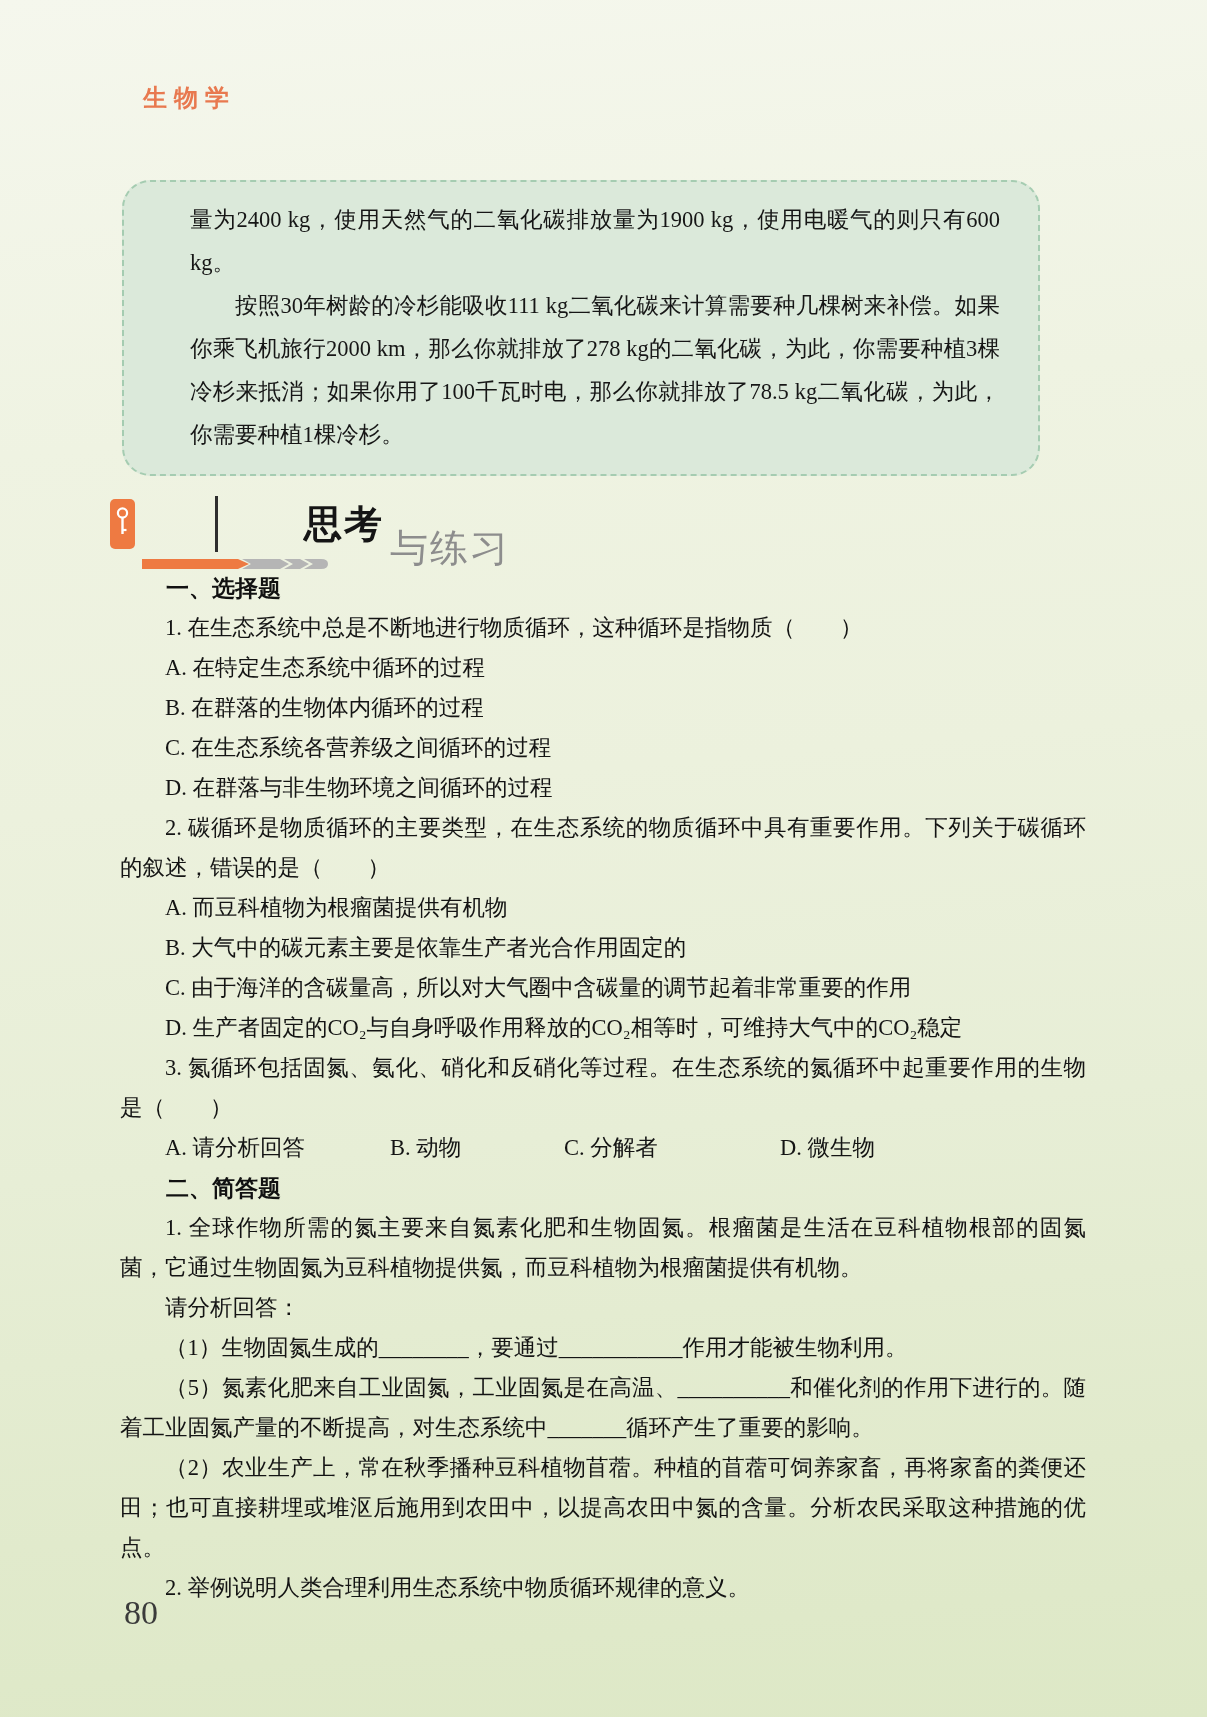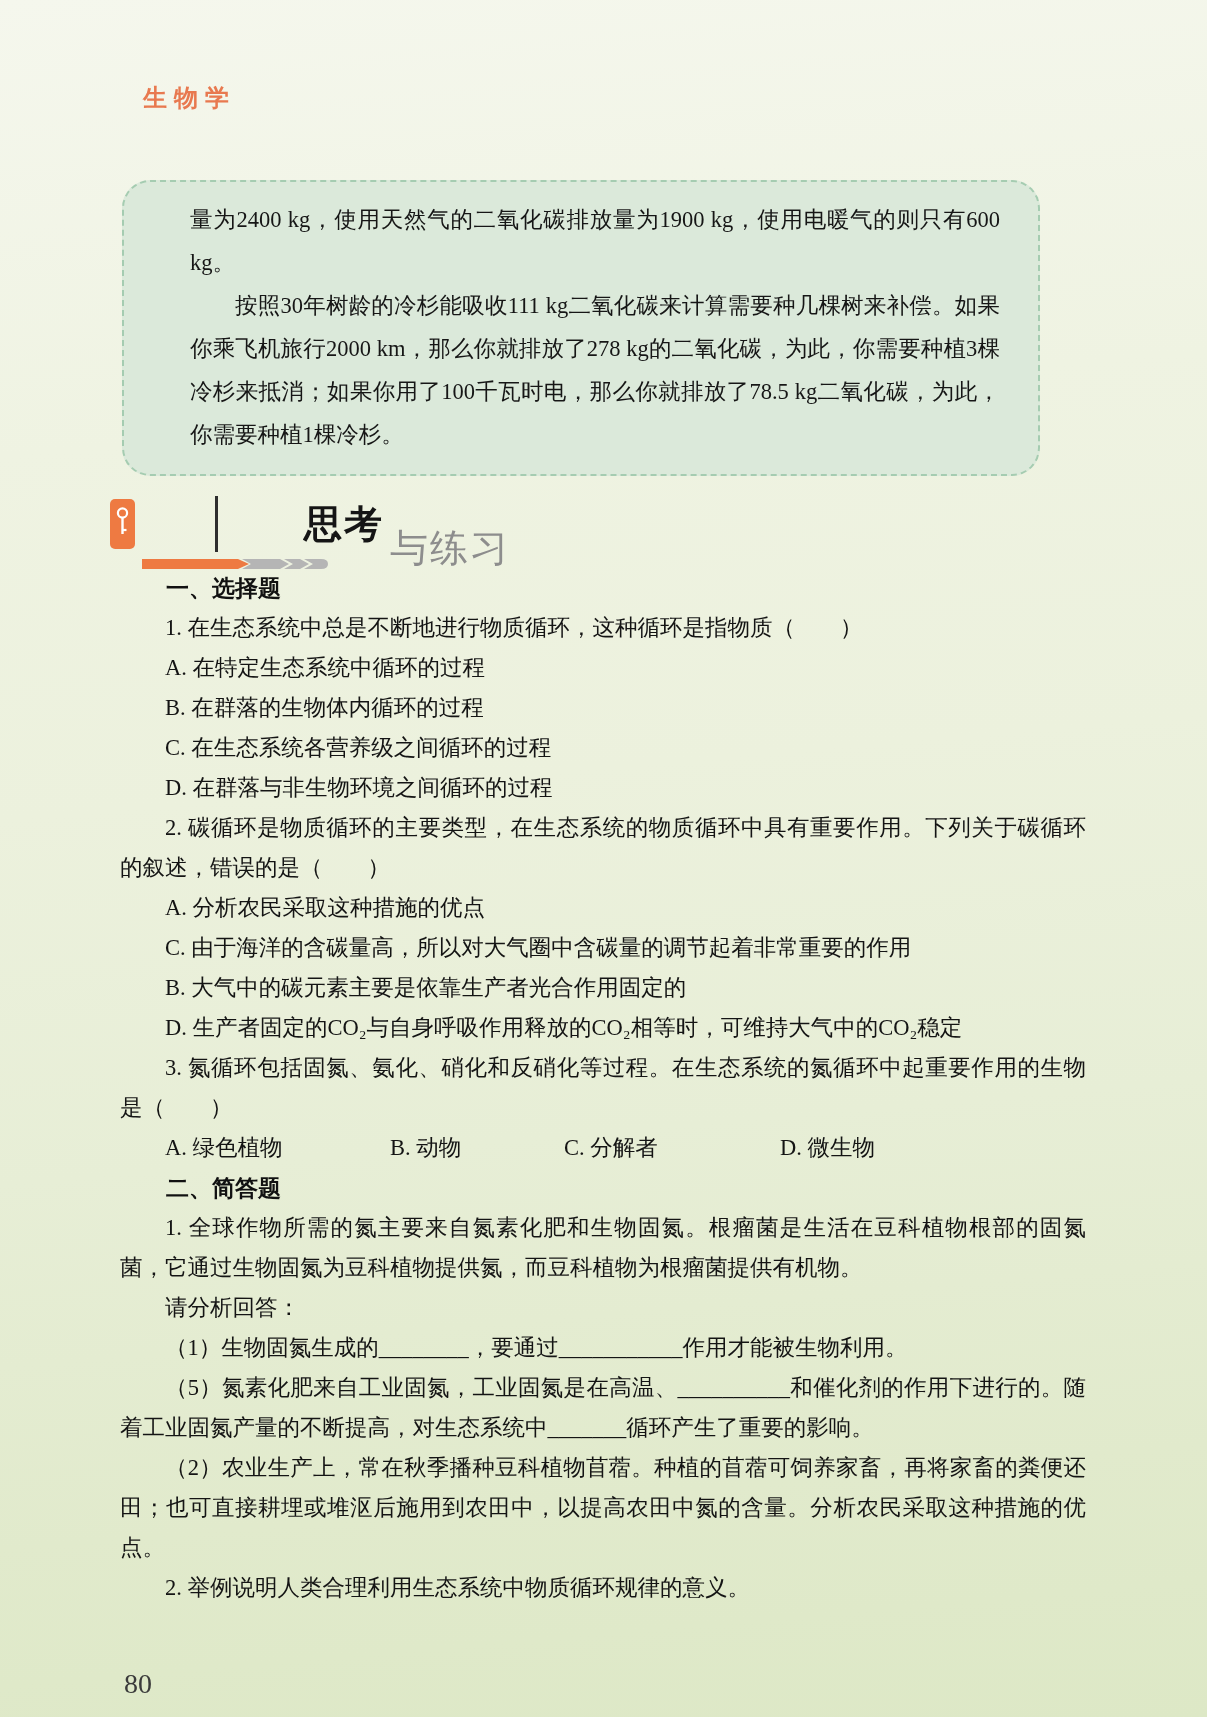--- a/index.html
+++ b/index.html
@@ -122,22 +122,22 @@
   .exercises .option-row {
     display: flex;
     margin-left: 2em;
   }
   .exercises .option-row span:nth-child(1) { width: 225px; }
   .exercises .option-row span:nth-child(2) { width: 174px; }
   .exercises .option-row span:nth-child(3) { width: 216px; }
   
   .page-number {
     position: absolute;
-    left: 124px; top: 1668px;
-    font-size: 28px;
+    left: 124px; top: 1594px;
+    font-size: 34px;
     color: #3b3b3b;
   }
 </style>
 </head>
 <body>
 
 <div class="page">
 
   <div class="running-head">
     <span class="subject">生物学</span>
@@ -179,28 +179,28 @@
 
     <p class="part-heading">一、选择题</p>
 
     <p class="stem">1. 在生态系统中总是不断地进行物质循环，这种循环是指物质（　　）</p>
     <p class="option">A. 在特定生态系统中循环的过程</p>
     <p class="option">B. 在群落的生物体内循环的过程</p>
     <p class="option">C. 在生态系统各营养级之间循环的过程</p>
     <p class="option">D. 在群落与非生物环境之间循环的过程</p>
 
     <p class="stem">2. 碳循环是物质循环的主要类型，在生态系统的物质循环中具有重要作用。下列关于碳循环的叙述，错误的是（　　）</p>
-    <p class="option">A. 分析农民采取这种措施的优点</p>
+    <p class="option">A. 而豆科植物为根瘤菌提供有机物</p>
+    <p class="option">B. 大气中的碳元素主要是依靠生产者光合作用固定的</p>
     <p class="option">C. 由于海洋的含碳量高，所以对大气圈中含碳量的调节起着非常重要的作用</p>
-    <p class="option">B. 大气中的碳元素主要是依靠生产者光合作用固定的</p>
     <p class="option">D. 生产者固定的CO₂与自身呼吸作用释放的CO₂相等时，可维持大气中的CO₂稳定</p>
 
     <p class="stem">3. 氮循环包括固氮、氨化、硝化和反硝化等过程。在生态系统的氮循环中起重要作用的生物是（　　）</p>
     <div class="option-row">
-      <span>A. 绿色植物</span>
+      <span>A. 请分析回答</span>
       <span>B. 动物</span>
       <span>C. 分解者</span>
       <span>D. 微生物</span>
     </div>
 
     <p class="part-heading">二、简答题</p>
 
     <p class="stem">1. 全球作物所需的氮主要来自氮素化肥和生物固氮。根瘤菌是生活在豆科植物根部的固氮菌，它通过生物固氮为豆科植物提供氮，而豆科植物为根瘤菌提供有机物。</p>
     <p class="stem">请分析回答：</p>
     <p class="stem">（1）生物固氮生成的________，要通过___________作用才能被生物利用。</p>

